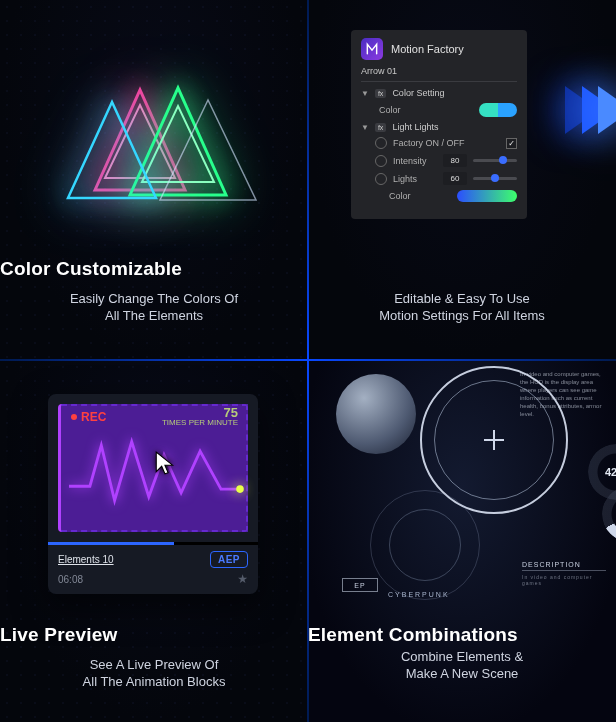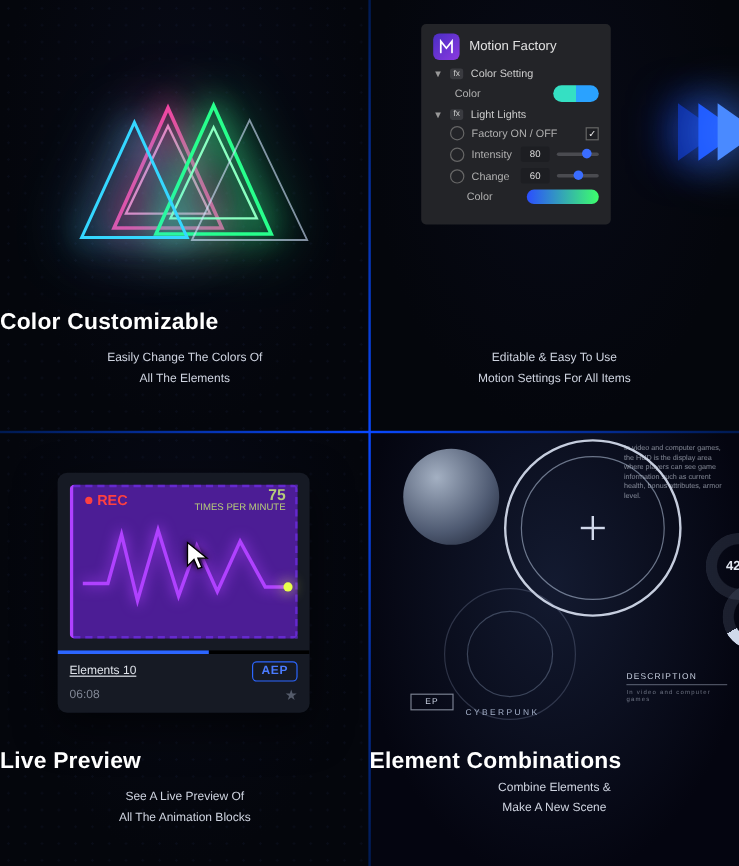--- a/index.html
+++ b/index.html
@@ -47,36 +47,36 @@
     color: #fff;
     font-weight: 800;
     font-size: 19px;
     letter-spacing: 0.2px;
   }
   .desc {
     position: absolute;
     left: 0; right: 0;
     text-align: center;
     color: #cfd4e0;
-    font-size: 10px;
+    font-size: 13px;
     line-height: 17px;
     white-space: pre-line;
   }
 
   
   .tri-stage {
     position: absolute; left: 50px; top: 50px; width: 210px; height: 170px;
   }
   .glow { filter: drop-shadow(0 0 12px currentColor) drop-shadow(0 0 24px currentColor); }
 
   
   .panel {
     position: absolute;
-    left: 43px; top: 20px;
-    width: 158px;
+    left: 43px; top: 30px;
+    width: 176px;
     background: #232428;
     border-radius: 4px;
     padding: 8px 10px 12px;
     color: #ccc;
     font-size: 10px;
   }
   .panel-header { display: flex; align-items: center; gap: 8px; margin-bottom: 6px; }
   .mf-logo {
     width: 22px; height: 22px; border-radius: 5px;
     background: linear-gradient(135deg, #4a2dc3, #8b3ae0);
@@ -259,20 +259,21 @@
 
     <div class="panel">
       <div class="panel-header">
         <div class="mf-logo">
           <svg width="14" height="14" viewBox="0 0 24 24">
               <path d="M4 20 L4 4 L12 14 L20 4 L20 20" fill="none" stroke="#fff" stroke-width="2.5" stroke-linecap="round"></path>
             </svg>
         </div>
         <div class="panel-name">Motion Factory</div>
       </div>
+      <div class="panel-sub">Arrow 01</div>
 
       <div class="panel-row">
         <span class="arrow">▼</span>
         <span class="fx-badge">fx</span>
         <span>Color Setting</span>
       </div>
       <div class="panel-row" style="padding-left:18px">
         <span class="panel-label">Color</span>
         <div class="toggle"></div>
       </div>
@@ -290,21 +291,21 @@
       <div class="panel-row" style="padding-left:14px">
         <span class="circle-btn"></span>
         <span class="panel-label">Intensity</span>
         <div class="num-box">80</div>
         <div class="slider">
             <span class="knob" style="left:60%"></span>
           </div>
       </div>
       <div class="panel-row" style="padding-left:14px">
         <span class="circle-btn"></span>
-        <span class="panel-label">Change</span>
+        <span class="panel-label">Lights</span>
         <div class="num-box">60</div>
         <div class="slider">
             <span class="knob" style="left:40%"></span>
           </div>
       </div>
       <div class="panel-row" style="padding-left:28px">
         <span class="panel-label">Color</span>
         <div class="grad-bar"></div>
       </div>
     </div>

